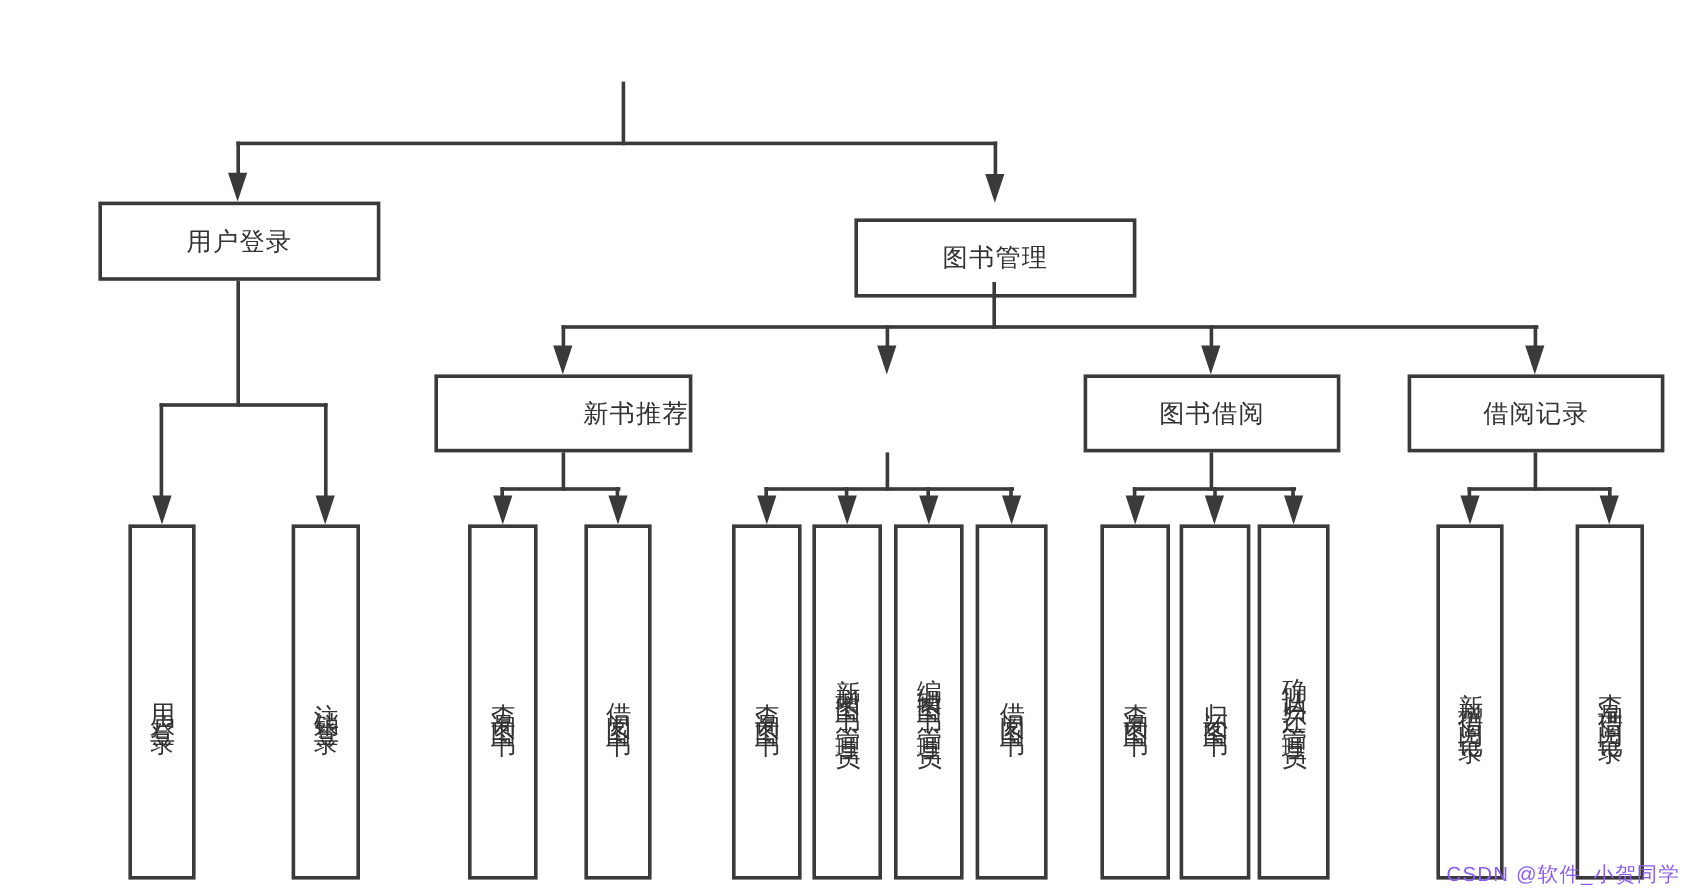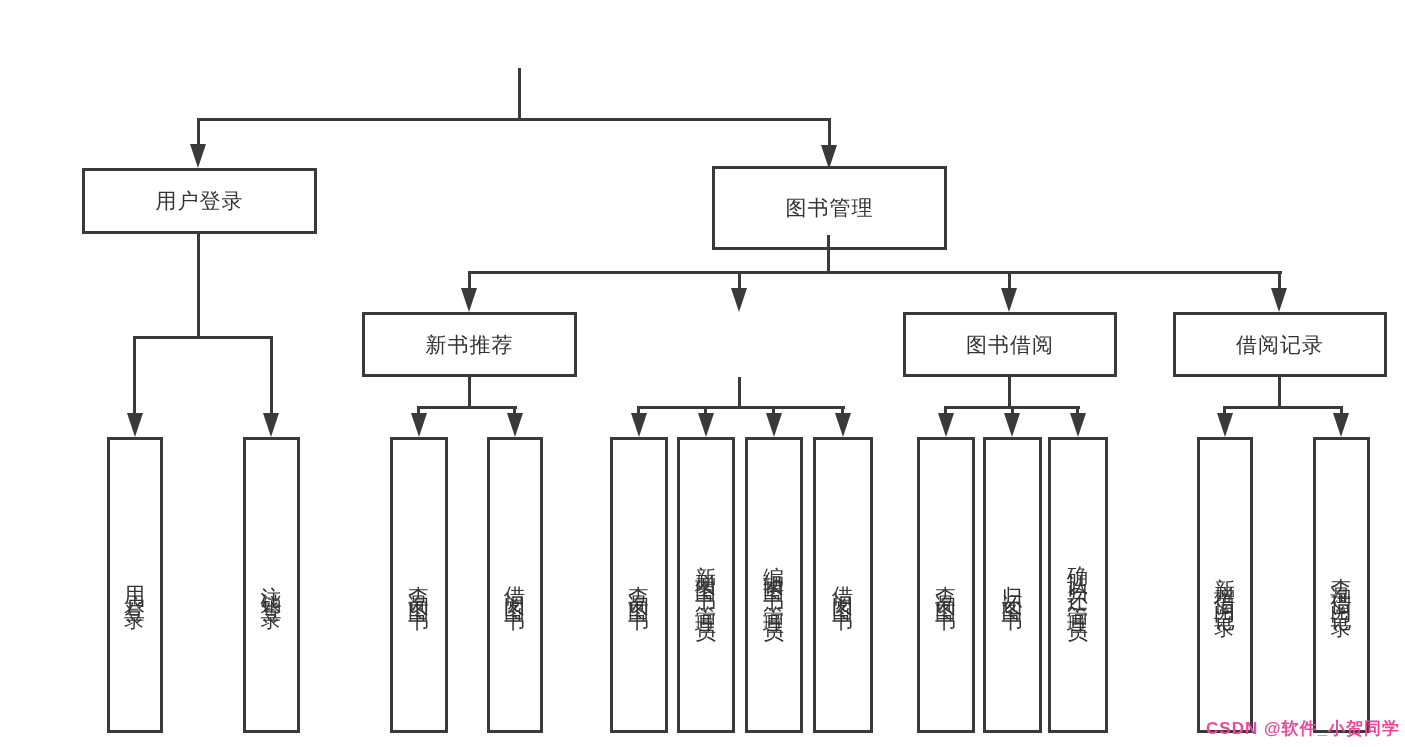--- a/index.html
+++ b/index.html
@@ -18,40 +18,40 @@
   }
   .hline { position:absolute; height:3px; background:#3a3a3a; }
   .vline { position:absolute; width:3px; background:#3a3a3a; }
   .arrow {
     position:absolute; width:0; height:0;
     border-left:8px solid transparent; border-right:8px solid transparent;
     border-top:24px solid #3a3a3a;
   }
   .watermark {
     position:absolute; right:5px; bottom:7px; font-size:17px;
-    color:#ec4899; letter-spacing:1px; z-index:5; white-space:nowrap;font-weight:bold;
+    color:#8b5cf6; letter-spacing:1px; z-index:5; white-space:nowrap;
   }
 </style>
 </head>
 <body>
 
 <div class="stage">
 
 
   <div class="vline" style="left:518px;top:68px;height:53px;"></div>
   <div class="hline" style="left:197px;top:118px;width:634px;"></div>
   <div class="vline" style="left:197px;top:118px;height:27px;"></div>
   <div class="arrow" style="left:190px;top:144px;"></div>
   <div class="vline" style="left:828px;top:118px;height:27px;"></div>
   <div class="arrow" style="left:821px;top:145px;"></div>
 
   <div class="node" style="left:82px;top:168px;width:235px;height:66px;">
     <span class="hlabel">用户登录</span>
   </div>
-  <div class="node" style="left:712px;top:166px;width:235px;height:84px;">
+  <div class="node" style="left:712px;top:182px;width:235px;height:66px;">
     <span class="hlabel">图书管理</span>
   </div>
 
   <div class="vline" style="left:197px;top:234px;height:105px;"></div>
   <div class="hline" style="left:133px;top:336px;width:140px;"></div>
   <div class="vline" style="left:133px;top:336px;height:79px;"></div>
   <div class="arrow" style="left:127px;top:413px;"></div>
   <div class="vline" style="left:270px;top:336px;height:79px;"></div>
   <div class="arrow" style="left:263px;top:413px;"></div>
 
@@ -59,21 +59,21 @@
   <div class="hline" style="left:468px;top:271px;width:814px;"></div>
   <div class="vline" style="left:468px;top:271px;height:18px;"></div>
   <div class="arrow" style="left:461px;top:288px;"></div>
   <div class="vline" style="left:738px;top:271px;height:18px;"></div>
   <div class="arrow" style="left:731px;top:288px;"></div>
   <div class="vline" style="left:1008px;top:271px;height:18px;"></div>
   <div class="arrow" style="left:1001px;top:288px;"></div>
   <div class="vline" style="left:1278px;top:271px;height:18px;"></div>
   <div class="arrow" style="left:1271px;top:288px;"></div>
 
-  <div class="node" style="left:362px;top:312px;width:215px;height:65px;">
+  <div class="node" style="left:362px;top:312px;width:215px;height:65px;justify-content:flex-end;">
     <span class="hlabel">新书推荐</span>
   </div>
   <div class="node" style="left:903px;top:312px;width:214px;height:65px;">
     <span class="hlabel">图书借阅</span>
   </div>
   <div class="node" style="left:1173px;top:312px;width:214px;height:65px;">
     <span class="hlabel">借阅记录</span>
   </div>
 
   <div class="vline" style="left:468px;top:377px;height:32px;"></div>

